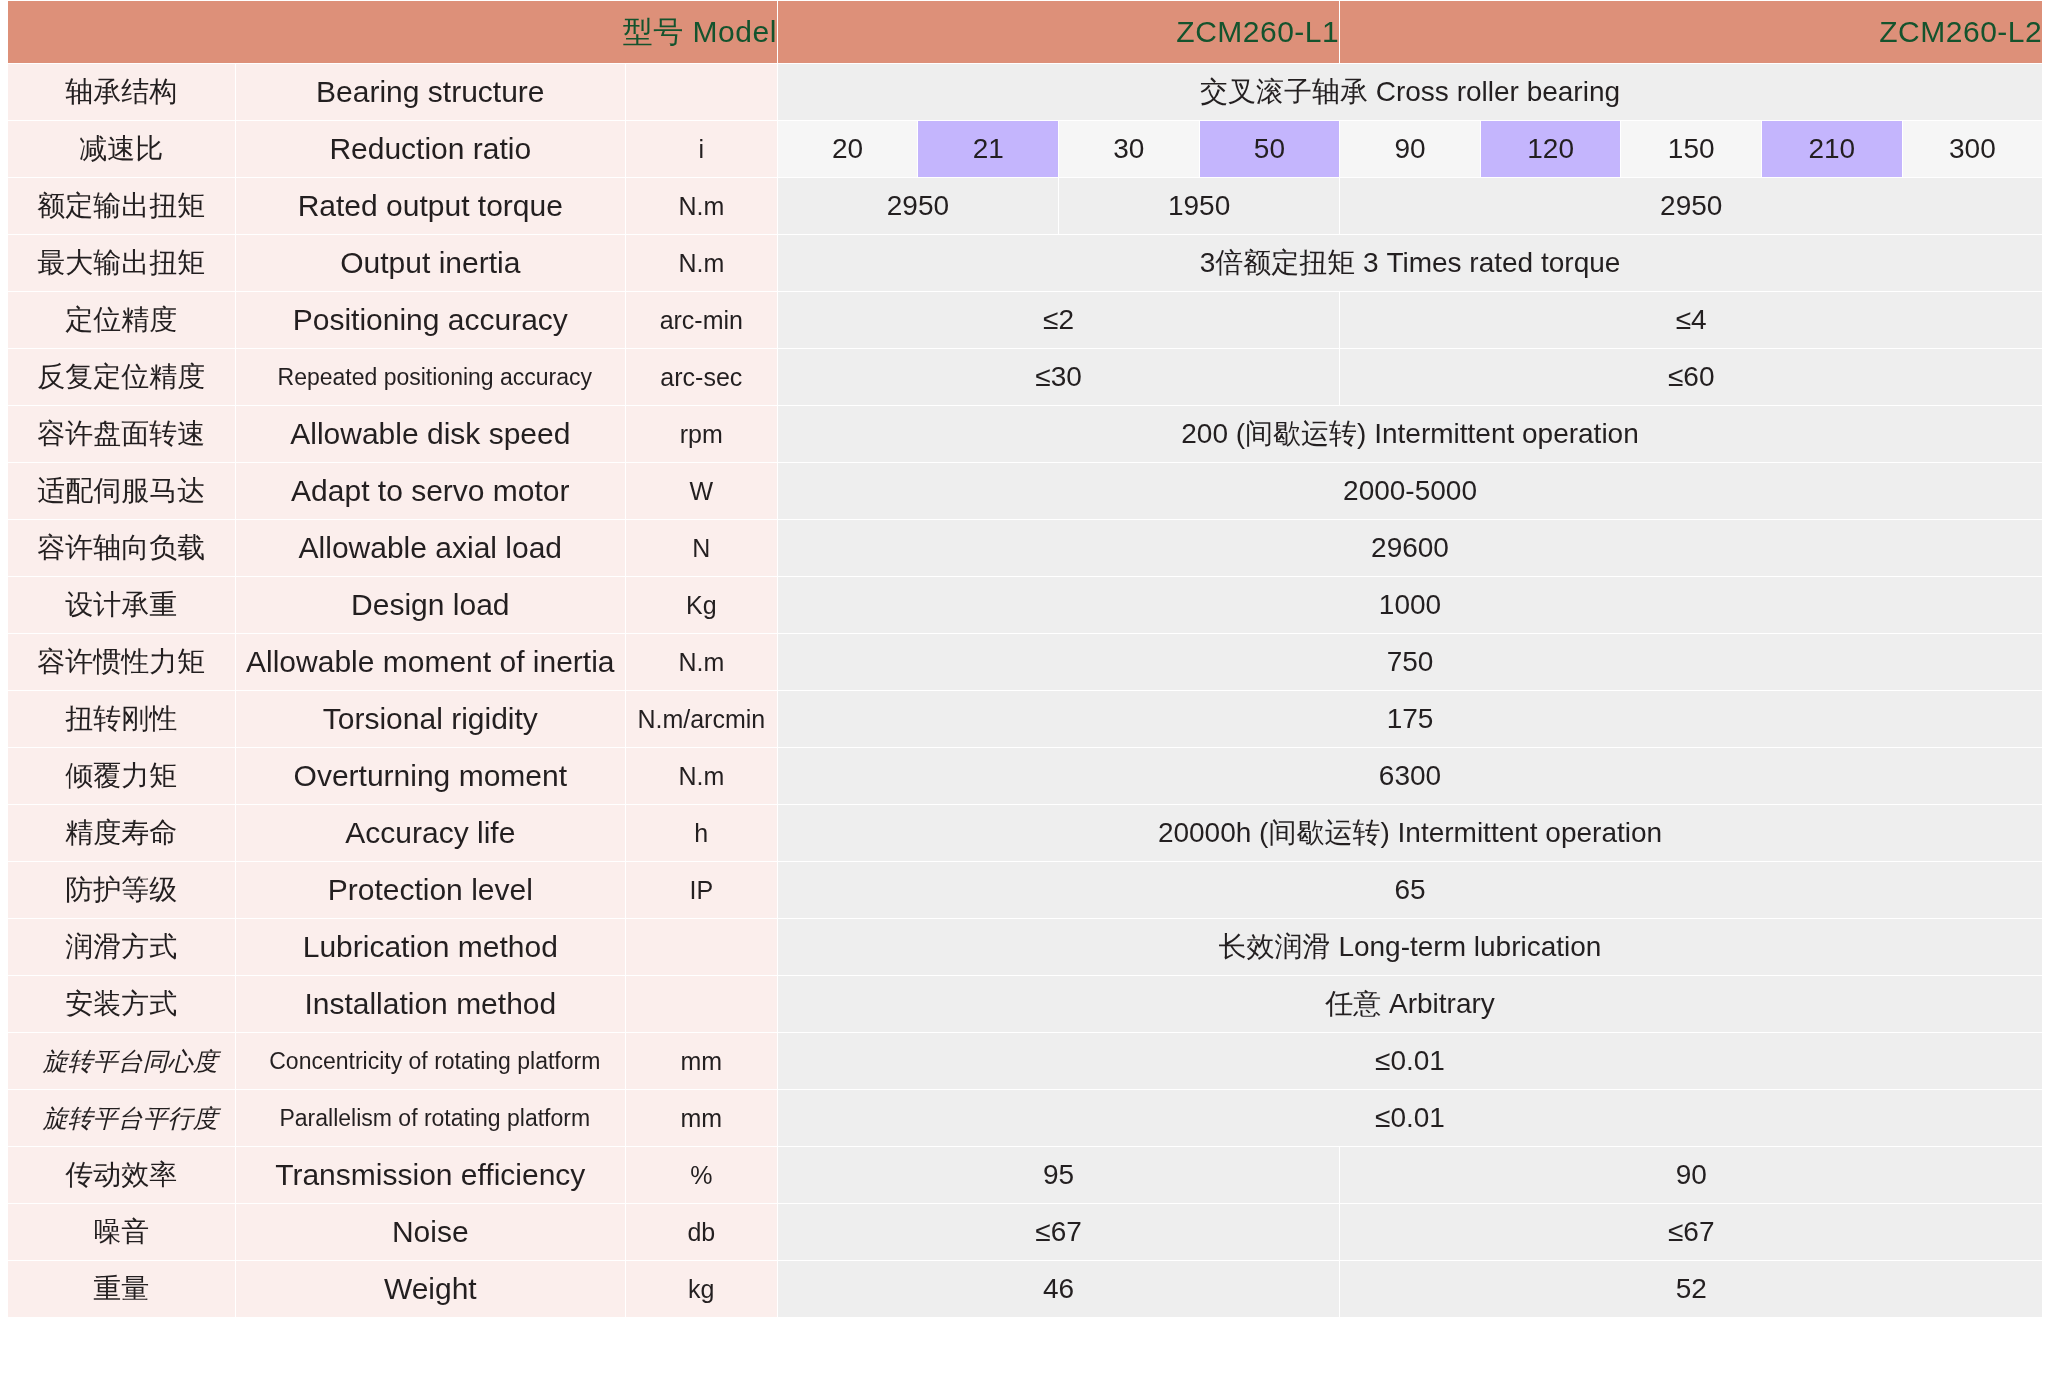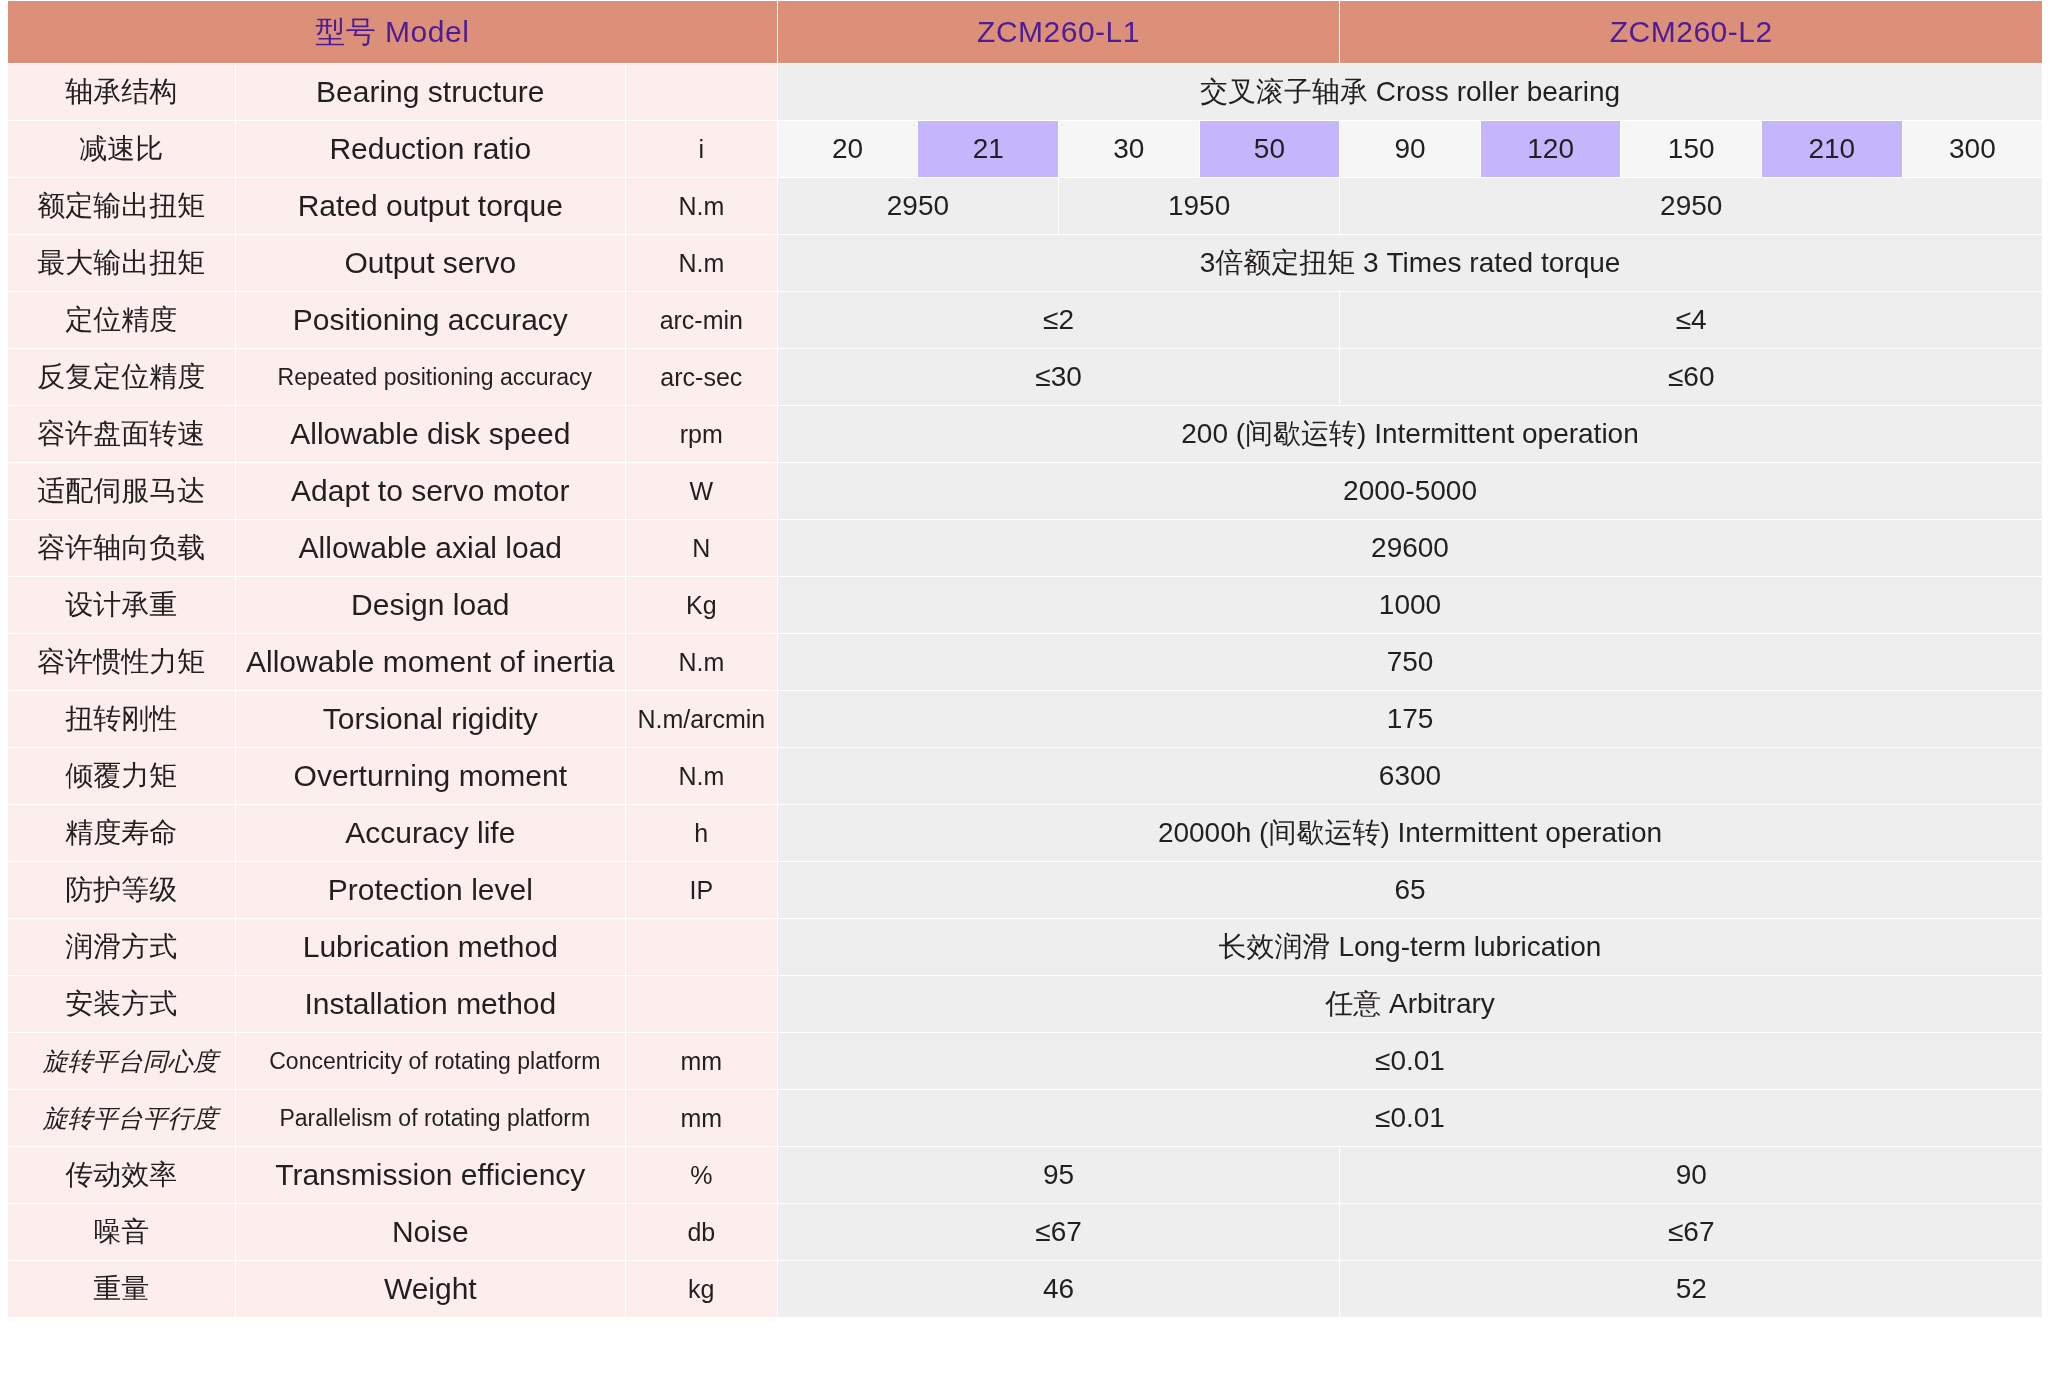--- a/index.html
+++ b/index.html
@@ -34,24 +34,25 @@
   }
   
   col.c-cn   { width: 228px; }
   col.c-en   { width: 390px; }
   col.c-unit { width: 152px; }
   col.c-d    { width: 140.6px; }
 
   
   tr.header th {
     background: #dd9079;
-    color: #4c1d95;
+    color: #14532d;
     font-size: 30px;
     height: 62px;
     letter-spacing: .5px;
+    text-align: right;
   }
   tr.header th.model-head { background: #dd9079; }
 
   
   td.cn {
     background: #fbeeec;
     text-align: left;
     padding-left: 22px;
     font-size: 28px;
     white-space: nowrap;
@@ -135,21 +136,21 @@
       <td class="cn">额定输出扭矩</td>
       <td class="en">Rated output torque</td>
       <td class="unit">N.m</td>
       <td class="val" colspan="2">2950</td>
       <td class="val" colspan="2">1950</td>
       <td class="val" colspan="5">2950</td>
     </tr>
 
     <tr>
       <td class="cn">最大输出扭矩</td>
-      <td class="en">Output servo</td>
+      <td class="en">Output inertia</td>
       <td class="unit">N.m</td>
       <td class="val" colspan="9">3倍额定扭矩 3 Times rated torque</td>
     </tr>
 
     <tr>
       <td class="cn">定位精度</td>
       <td class="en">Positioning accuracy</td>
       <td class="unit">arc-min</td>
       <td class="val" colspan="4">≤2</td>
       <td class="val" colspan="5">≤4</td>

